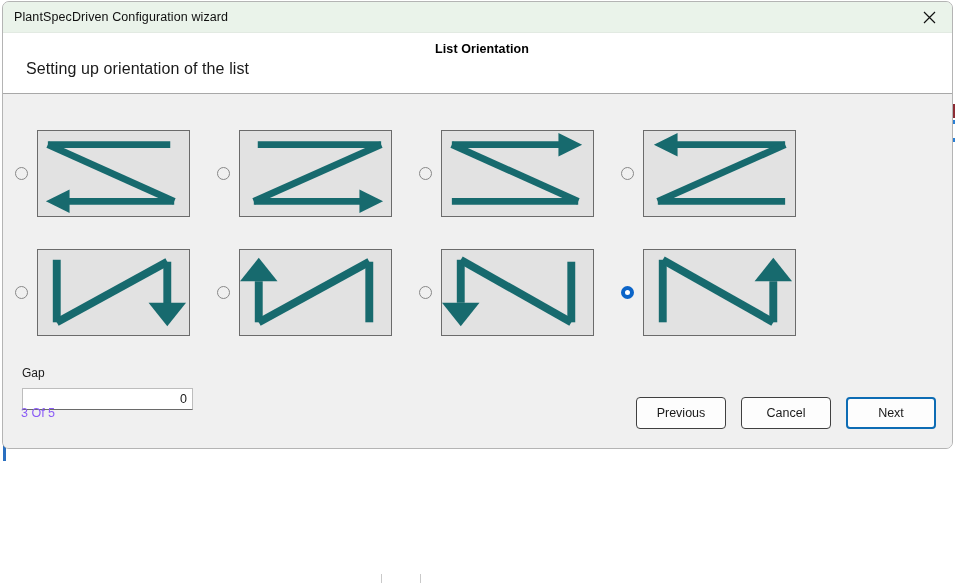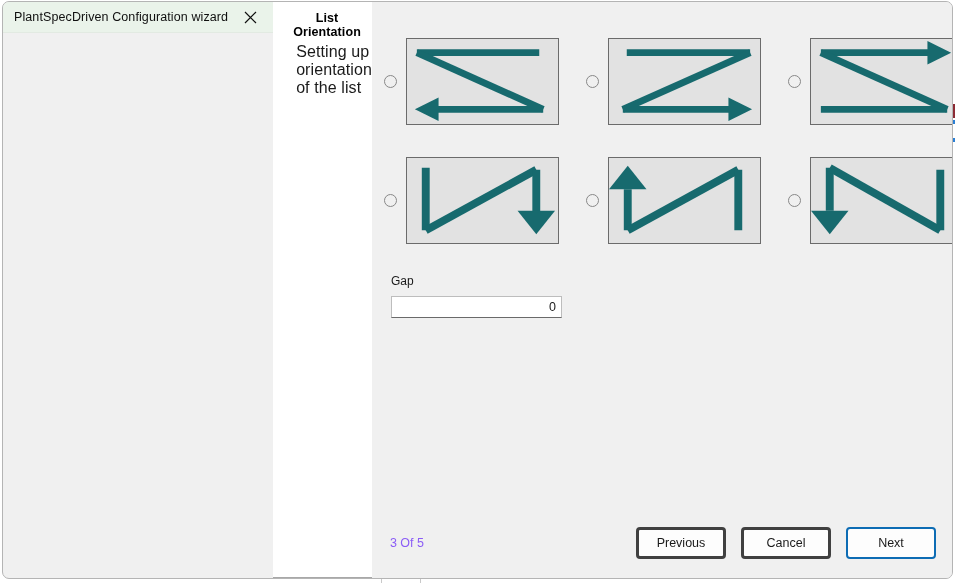--- a/index.html
+++ b/index.html
@@ -42,28 +42,28 @@
   }
   .bg-bottom-div2 {
     position: absolute; left: 420px; top: 574px; width: 1px; height: 9px;
     background: #c9c9c9;
   }
 
   
   .dialog {
     position: absolute;
     left: 2px; top: 1px;
-    width: 951px; height: 578px;
+    width: 951px; height: 448px;
     background: #f0f0f0;
     border: 1px solid #b4b4b4;
     border-radius: 7px;
     box-sizing: border-box;
     overflow: hidden;
     display: flex;
-    flex-direction: row;
+    flex-direction: column;
   }
 
   
   .titlebar {
     height: 30px;
     flex: 0 0 30px;
     background: #eaf3ea;
     display: flex;
     align-items: center;
     justify-content: space-between;
@@ -193,21 +193,21 @@
   .page-indicator {
     font-size: 12.5px;
     color: #8b5cf6;
     margin-bottom: 6px;
   }
   .btn-row { display: flex; gap: 15px; margin-bottom: 6px; }
   .btn {
     width: 90px;
     height: 32px;
     background: #fdfdfd;
-    border: 3px solid #404040;
+    border: 1px solid #404040;
     border-radius: 4px;
     font-family: "Liberation Sans", sans-serif;
     font-size: 12.5px;
     color: #1a1a1a;
     cursor: pointer;
     display: flex;
     align-items: center;
     justify-content: center;
     box-sizing: border-box;
   }

